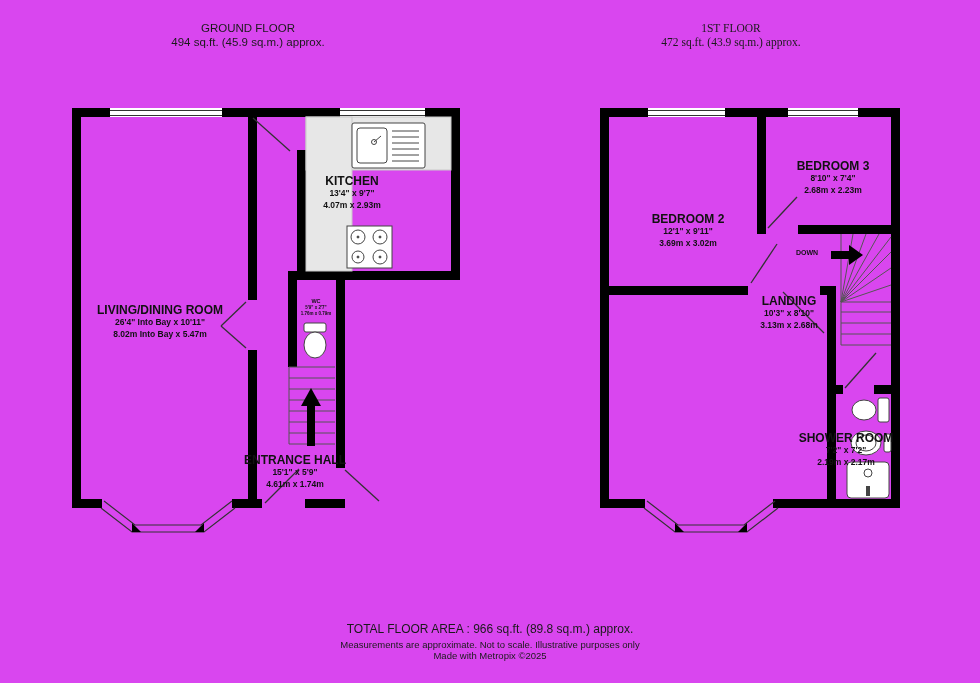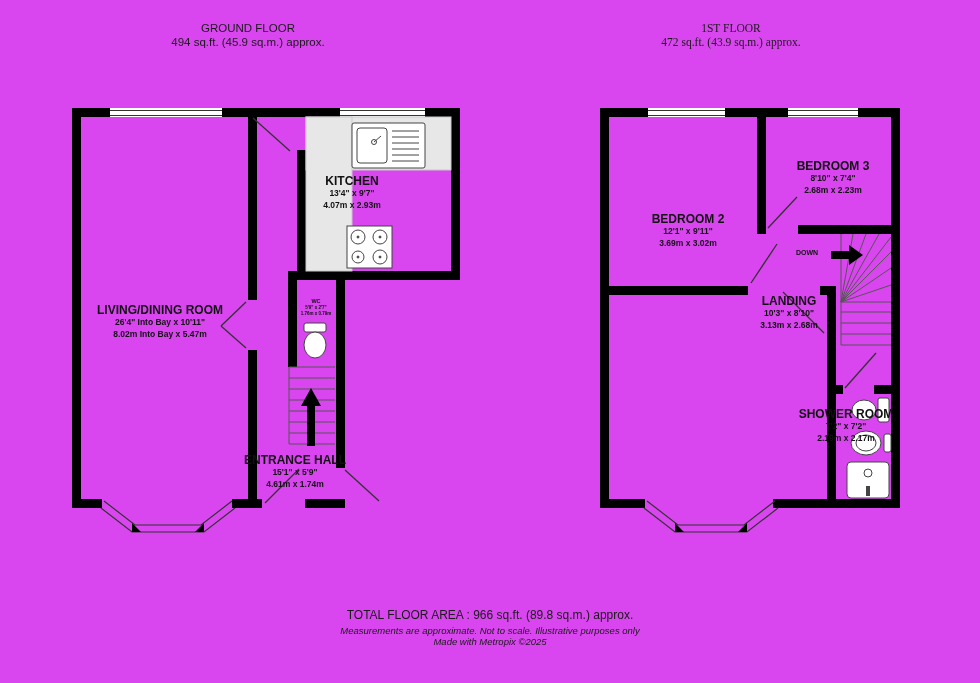--- a/index.html
+++ b/index.html
@@ -11,21 +11,21 @@
   .lbl .n{font-size:12px;line-height:12px;}
   .lbl .d{font-size:8.5px;line-height:12px;}
   .lbl--xs .n{font-size:5.5px;line-height:6.5px;}
   .lbl--xs .d{font-size:4.5px;line-height:6px;}
   .title{position:absolute;transform:translateX(-50%);text-align:center;font-weight:400;
          font-size:11.5px;line-height:13.5px;color:#1a1a1a;white-space:nowrap;}
   .down-lbl{position:absolute;font-size:7px;font-weight:bold;color:#111;white-space:nowrap;}
   .footer{position:absolute;left:490px;transform:translateX(-50%);text-align:center;
           color:#1a1a1a;white-space:nowrap;}
   .foot1{font-size:12px;line-height:14px;}
-  .foot2{font-size:9.5px;line-height:11px;font-style:italic;}
+  .foot2{font-size:9.5px;line-height:11px;}
 </style>
 </head>
 <body>
 
 <div class="canvas">
 
 <svg class="plan-svg" width="980" height="683">
 
   <g>
 
@@ -248,27 +248,27 @@
 <div class="lbl" style="left:833px;top:160px;">
   <div class="n">BEDROOM 3</div>
   <div class="d">8'10" x 7'4"</div>
   <div class="d">2.68m x 2.23m</div>
 </div>
 <div class="lbl" style="left:789px;top:295px;">
   <div class="n">LANDING</div>
   <div class="d">10'3" x 8'10"</div>
   <div class="d">3.13m x 2.68m</div>
 </div>
-<div class="lbl" style="left:846px;top:408px;">
+<div class="lbl" style="left:846px;top:432px;">
   <div class="n">SHOWER ROOM</div>
   <div class="d">7'2" x 7'2"</div>
   <div class="d">2.19m x 2.17m</div>
 </div>
 
 <div class="down-lbl" style="left:796px;top:249px;">DOWN</div>
 
-<div class="footer" style="top:608px;text-align:center;">
+<div class="footer" style="top:622px;text-align:center;">
   <div class="foot1">TOTAL FLOOR AREA : 966 sq.ft. (89.8 sq.m.) approx.</div>
   <div class="foot2" style="margin-top:3px;">Measurements are approximate.  Not to scale.  Illustrative purposes only</div>
   <div class="foot2">Made with Metropix ©2025</div>
 </div>
 
 </div>
 
 </body></html>

